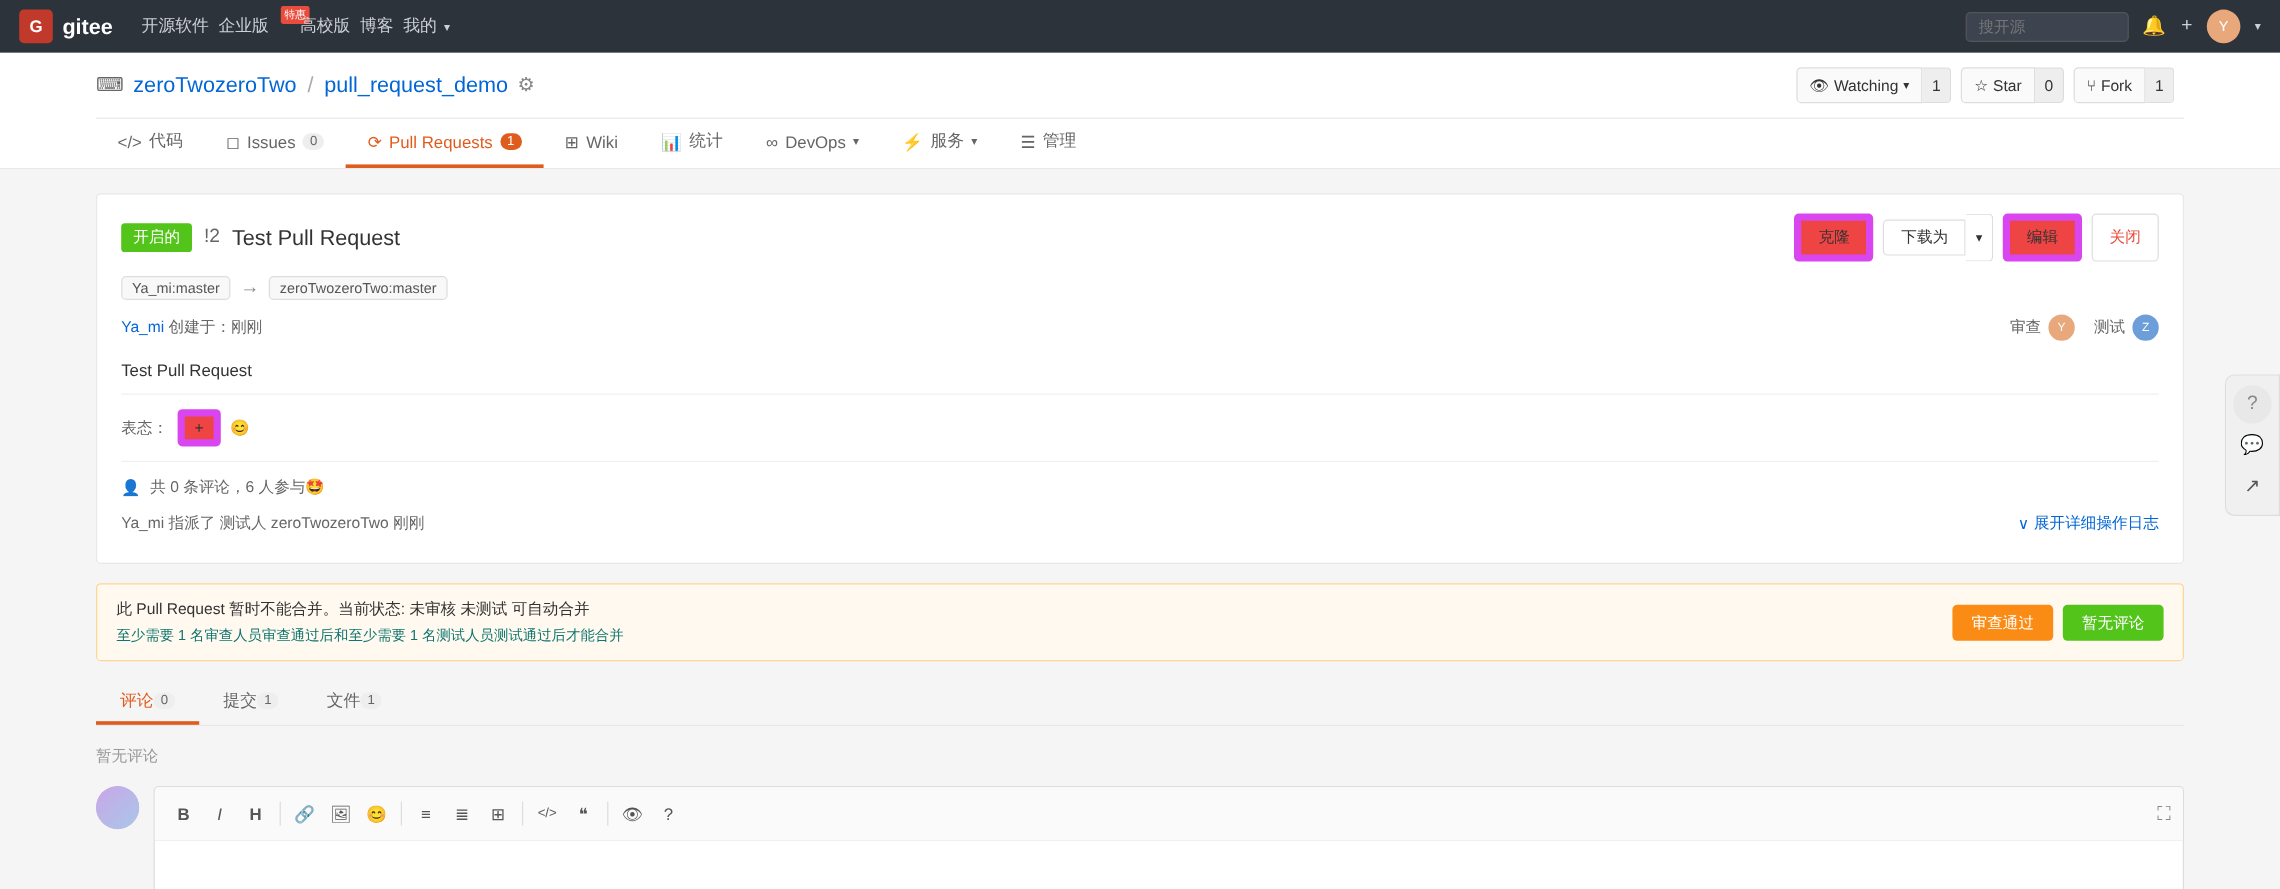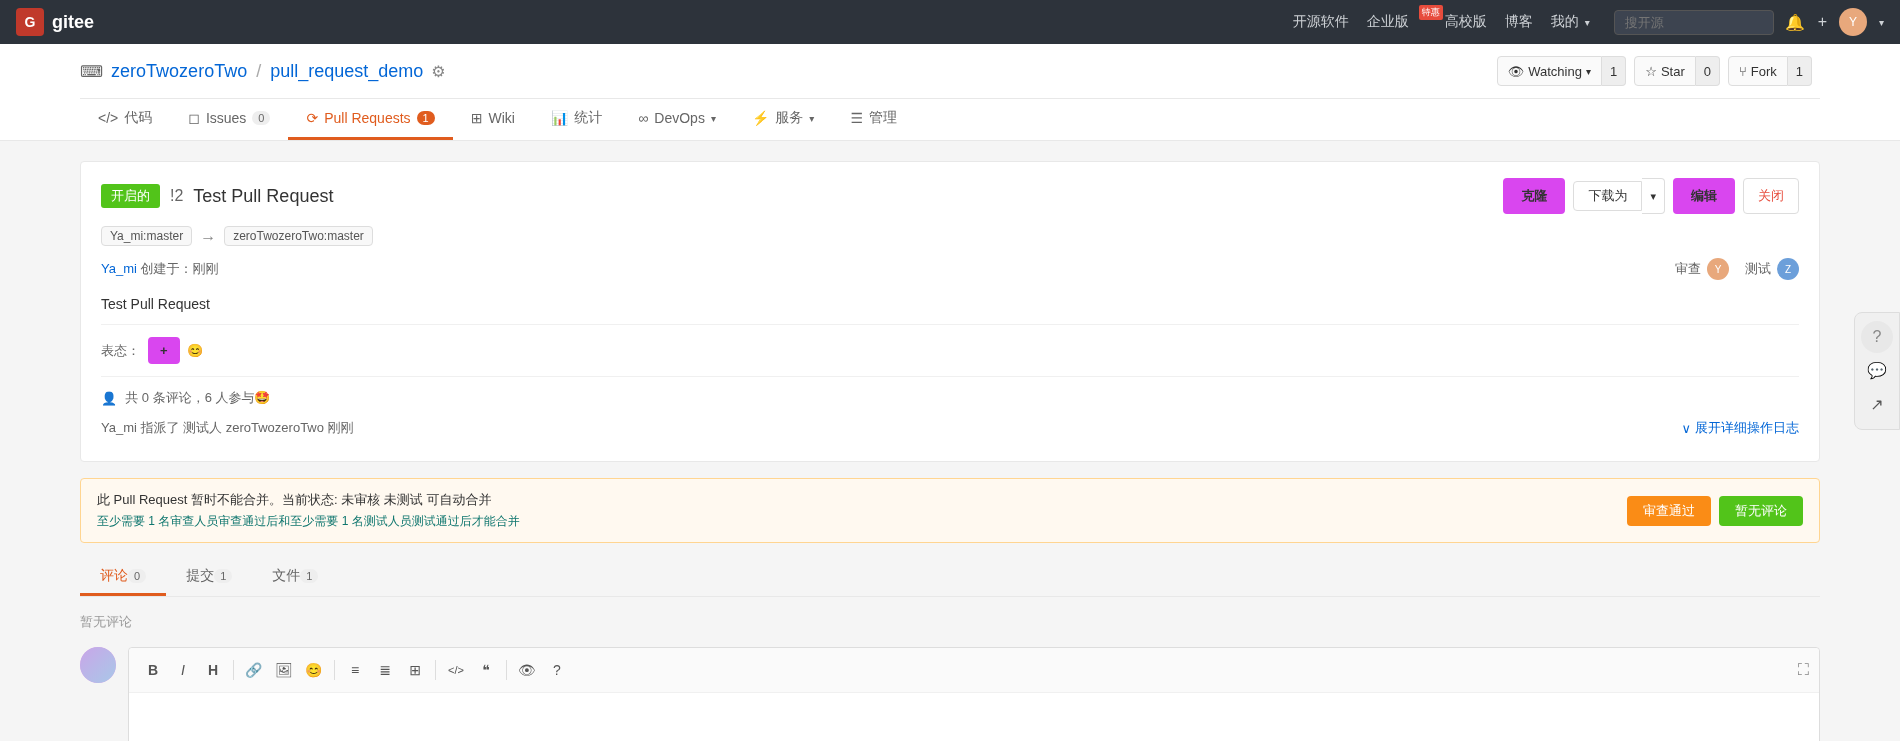--- a/index.html
+++ b/index.html
@@ -30,23 +30,22 @@
       border-radius: 4px;
       display: flex;
       align-items: center;
       justify-content: center;
       font-weight: bold;
       font-size: 14px;
     }
     .top-nav-links {
       display: flex;
       align-items: center;
-      gap: 18px;
+      gap: 8px;
       flex: 1;
-      justify-content: flex-end;
     }
     .top-nav-link {
       color: #cdd1d5;
       text-decoration: none;
       font-size: 14px;
       cursor: pointer;
       position: relative;
     }
     .special-badge {
       background: #e74c3c;
@@ -63,21 +62,21 @@
       align-items: center;
       gap: 12px;
     }
     .search-box {
       background: #3d4450;
       border: 1px solid #555;
       border-radius: 4px;
       padding: 4px 10px;
       color: #a3a3a3;
       font-size: 13px;
-      width: 160px;
+      width: 136px;
     }
     .nav-icon-btn {
       color: #cdd1d5;
       font-size: 16px;
       cursor: pointer;
       background: none;
       border: none;
     }
     .avatar-circle {
       width: 28px;
@@ -234,28 +233,27 @@
     .pr-title-text {
       font-size: 18px;
       font-weight: 500;
       color: #333;
     }
     .pr-actions {
       display: flex;
       gap: 8px;
     }
     .btn-default {
-      border: 4px solid #d946ef;
-      background: #d946ef;
+      border: 6px solid #d946ef;
+      background: #ef4444;
       color: #333;
       padding: 5px 14px;
       border-radius: 4px;
       font-size: 13px;
       cursor: pointer;
-      font-weight: bold;
     }
     .btn-danger {
       border: 1px solid #ddd;
       background: white;
       color: #e74c3c;
       padding: 5px 14px;
       border-radius: 4px;
       font-size: 13px;
       cursor: pointer;
     }

